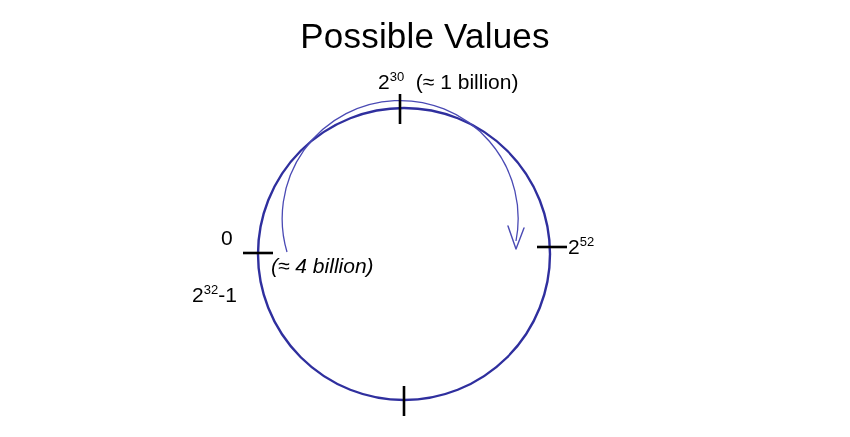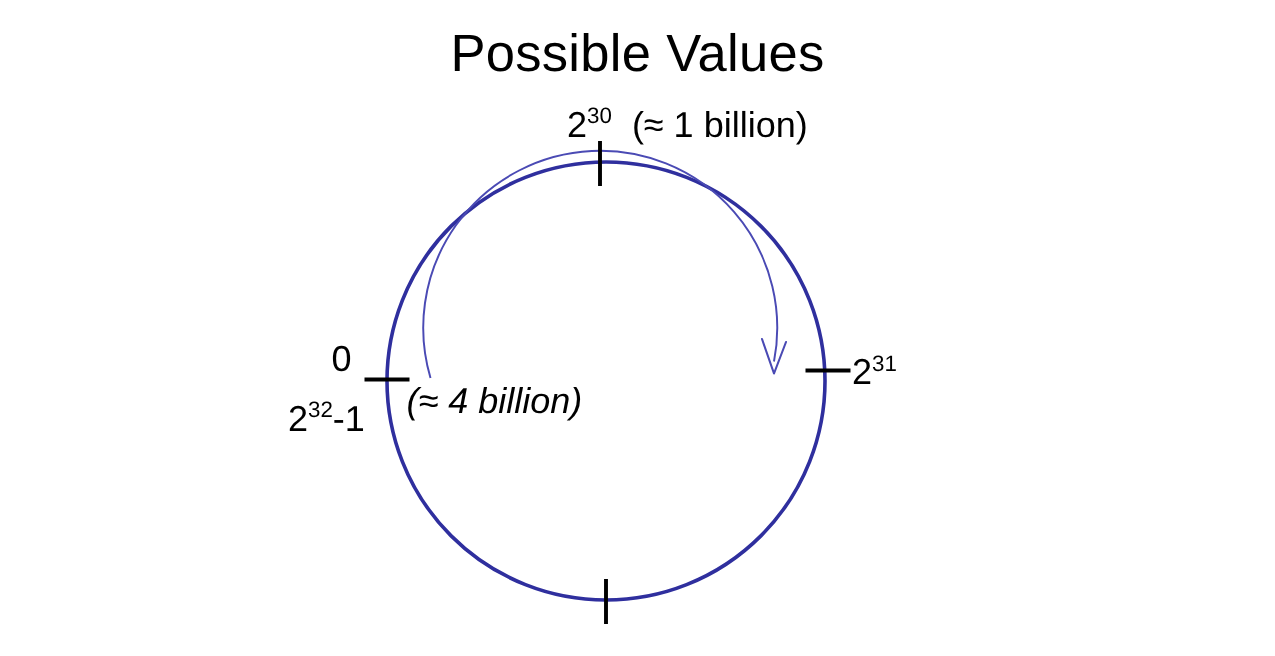--- a/index.html
+++ b/index.html
@@ -30,35 +30,35 @@
   }
   #diagram {
     position: absolute;
     left: 0;
     top: 0;
     width: 850px;
     height: 437px;
   }
   .lbl {
     position: absolute;
-    font-size: 24px;
+    font-size: 21px;
     line-height: 1.18;
     color: #000000;
     white-space: nowrap;
   }
   .lbl sup {
     font-size: 0.62em;
     vertical-align: super;
     line-height: 0;
   }
   #label-top      { left: 378px; top: 70px; }
   #label-right-1  { left: 568px; top: 235px; }
   #label-right-2  { left: 553px; top: 262px; }
   #label-zero     { left: 221px; top: 226px; }
-  #label-max      { left: 192px; top: 266px; text-align: center; }
+  #label-max      { left: 192px; top: 283px; text-align: center; }
   #label-four-b   { left: 271px; top: 254px; font-style: italic; }
 </style>
 </head>
 <body>
 
 <div id="slide">
 
   <div id="title">Possible Values</div>
 
   <svg id="diagram" viewBox="0 0 850 437" xmlns="http://www.w3.org/2000/svg">
@@ -75,21 +75,21 @@
     <line x1="404" y1="386" x2="404" y2="416" stroke="#000000" stroke-width="2.6"></line>
 
     <line x1="243" y1="253" x2="273" y2="253" stroke="#000000" stroke-width="2.6"></line>
   </svg>
 
   <div class="lbl" id="label-top">
     <span>2</span><sup>30</sup>&nbsp;&nbsp;<span>(≈ 1 billion)</span>
   </div>
 
   <div class="lbl" id="label-right-1">
-    <span>2</span><sup>31</sup>
+    <span>2</span><sup>52</sup>
   </div>
 
   <div class="lbl" id="label-zero">0</div>
 
   <div class="lbl" id="label-max">
     <span>2</span><sup>32</sup><span>-1</span>
   </div>
 
   <div class="lbl" id="label-four-b">(≈ 4 billion)</div>
 

